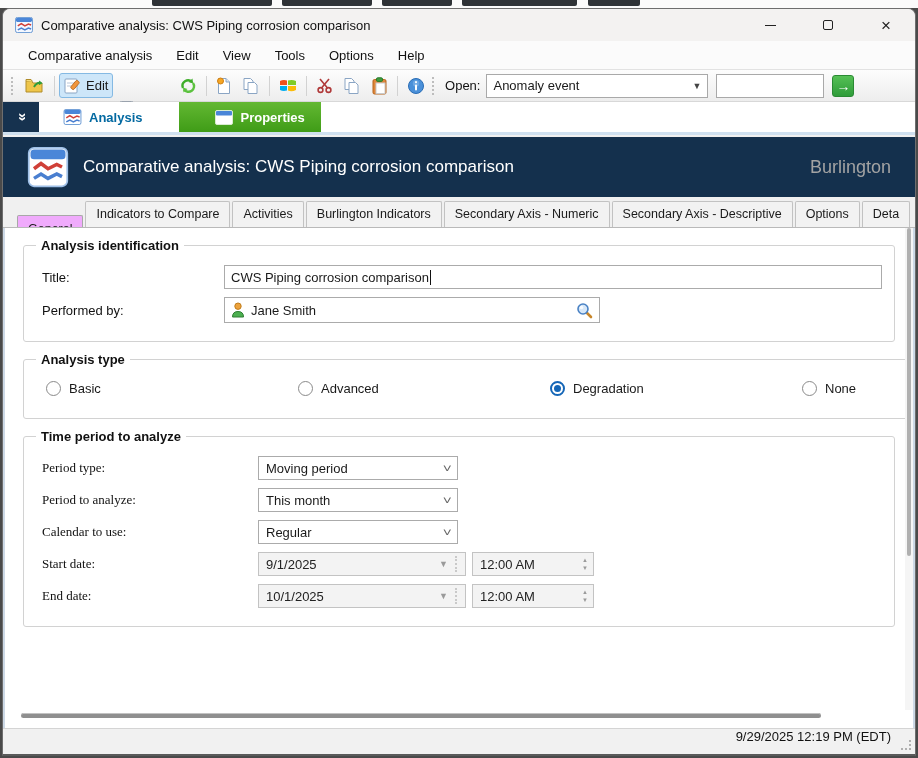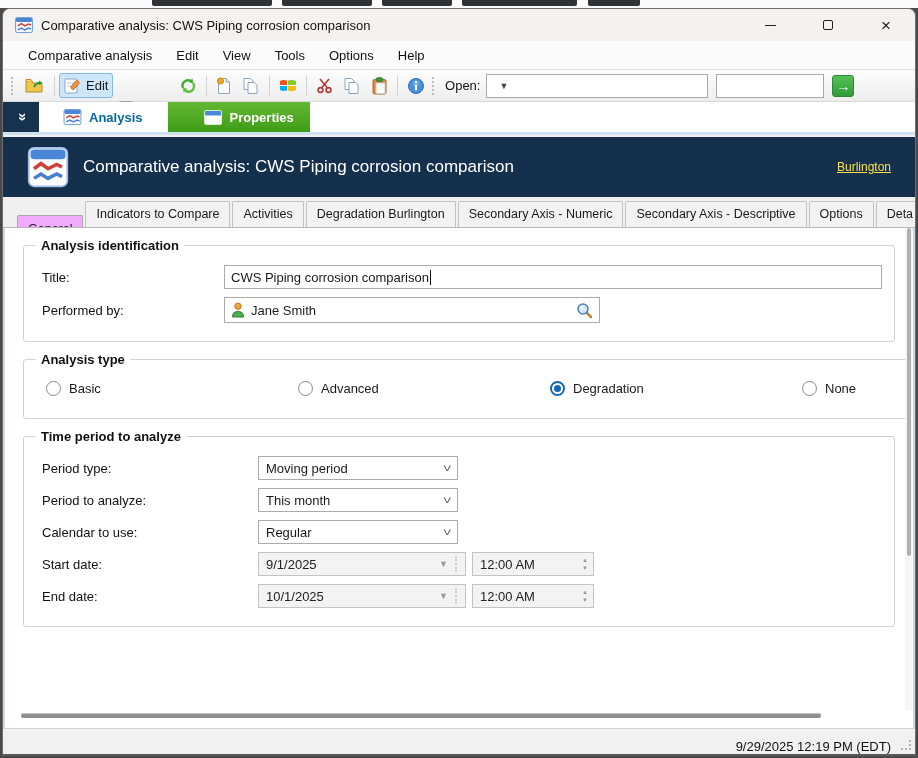--- a/index.html
+++ b/index.html
@@ -42,42 +42,42 @@
   .open-combo { width:222px; }
   .tb-input { width:108px; height:24px; background:#fff; border:1px solid #a9a9a9; margin-left:8px; }
   .go-btn { width:22px; height:22px; margin-left:8px; background:linear-gradient(#55c055,#2f9c3a); border:1px solid #2a8a33; border-radius:3px; color:#fff; font-weight:bold; display:flex; align-items:center; justify-content:center; font-size:14px; }
 
   
   .viewtabs { height:33px; background:#fff; display:flex; align-items:stretch; border-bottom:3px solid #cfe0ef; flex:0 0 auto; }
   .collapse-btn { width:36px; background:#16324f; color:#fff; display:flex; align-items:center; justify-content:center; }
   .collapse-btn .dbl { display:inline-block; transform:rotate(-90deg); font-size:15px; font-weight:bold; letter-spacing:-1px; }
   .vtab { display:flex; align-items:center; gap:7px; padding:0 16px; font-weight:bold; }
   .vtab.analysis { color:#0369a1; background:#fff; margin-left:8px; }
-  .vtab.properties { background:linear-gradient(#63b832,#3f9c17); color:#fff; margin-left:10px;padding-left:36px; }
+  .vtab.properties { background:linear-gradient(#63b832,#3f9c17); color:#fff; margin-left:21px;padding-left:36px; }
 
   
   .banner { height:60px; margin-top:2px; background:#14304d; display:flex; align-items:center; padding:0 24px; flex:0 0 auto; }
   .banner-icon { width:42px; height:42px; margin-right:14px; }
   .banner-text { display:flex; flex-direction:column; gap:3px; }
   .banner-title { color:#fff; font-size:17px; }
   .banner-sub { color:#e8eef5; font-size:13px; }
-  .banner-loc { margin-left:auto; color:#fde047; font-size:12px;text-decoration:underline; }
+  .banner-loc { margin-left:auto; color:#a3a3a3; font-size:18px; }
 
   
   .tabstrip { height:27px; margin-top:4px; display:flex; align-items:flex-end; padding-left:14px; border-bottom:1px solid #b9b9b9; background:#f0f0f0; flex:0 0 auto; overflow:hidden; white-space:nowrap; }
   .tab { padding:5px 10px 6px; border:1px solid #c2c2c2; border-bottom:none; background:#f2f2f2; font-size:12.5px; margin-right:2px; border-radius:2px 2px 0 0; }
   .tab.active { background:#f0abfc; position:relative; top:15px; padding-top:6px; font-weight:400; border-color:#a8a8a8; }
 
   
   .content { flex:1 1 auto; background:#fff; position:relative; border-left:2px solid #cdd9e6; border-right:2px solid #cdd9e6; overflow:hidden; }
   fieldset { border:1px solid #d2d2d2; border-radius:3px; margin:10px 18px 0; padding:4px 10px 10px; }
   fieldset legend { font-weight:bold; font-size:13px; padding:0 5px; margin-left:2px; color:#111; }
   .frow { display:flex; align-items:center; margin:8px 0 8px 8px; }
   .flabel { width:182px; flex:0 0 auto; color:#111; }
-  .tp .flabel { width:216px; }
+  .tp .flabel { width:216px;font-family:Liberation Serif, serif; }
   .text-input { height:24px; background:#fff; border:1px solid #ababab; display:flex; align-items:center; padding:0 6px; }
   .title-input { flex:1; margin-right:2px; }
   .caret { display:inline-block; width:1px; height:15px; background:#111; margin-left:1px; }
   .person-input { width:376px; height:26px; justify-content:flex-start; gap:6px; }
   .person-input .spacer { flex:1; }
   .radio-row { display:flex; margin:10px 0 12px 12px; }
   .radio-opt { display:flex; align-items:center; gap:8px; width:252px; }
   .radio { width:15px; height:15px; border:1px solid #8a8a8a; border-radius:50%; background:#fff; position:relative; flex:0 0 auto; }
   .radio.selected { border:2px solid #1566b7; }
   .radio.selected::after { content:""; position:absolute; left:50%; top:50%; width:7px; height:7px; margin:-3.5px 0 0 -3.5px; border-radius:50%; background:#1566b7; }
@@ -93,21 +93,21 @@
   .spin { display:flex; flex-direction:column; justify-content:center; gap:2px; padding:0 3px; }
   .spin span { font-size:6px; color:#9a9a9a; line-height:1; }
 
   
   .h-scroll { position:absolute; left:0; right:10px; bottom:8px; height:7px; }
   .h-thumb { position:absolute; left:16px; width:800px; height:5px; background:#8f8f8f; border-radius:3px; box-shadow:inset 0 1px 0 #c2c2c2; }
   .v-scroll { position:absolute; top:0; bottom:18px; right:0; width:8px; background:#f5f5f5; }
   .v-thumb { position:absolute; top:0; height:68%; left:2px; width:4px; background:#b0b0b0; border-radius:2px; }
 
   
-  .statusbar { height:26px; background:#f1f1f1; border-top:1px solid #d4d4d4; display:flex; align-items:flex-end; justify-content:flex-end; padding-right:24px; flex:0 0 auto; position:relative; }
+  .statusbar { height:26px; background:#f1f1f1; border-top:1px solid #d4d4d4; display:flex; align-items:flex-start; justify-content:flex-end; padding-right:24px; flex:0 0 auto; position:relative; }
   .status-time { font-size:13px; color:#111; }
   .resize-grip { position:absolute; right:4px; bottom:4px; width:10px; height:10px; }
   .resize-grip i { position:absolute; width:2px; height:2px; background:#9a9a9a; border-radius:50%; }
   .resize-grip i:nth-child(1){ right:0; bottom:0; } .resize-grip i:nth-child(2){ right:4px; bottom:0; }
   .resize-grip i:nth-child(3){ right:0; bottom:4px; } .resize-grip i:nth-child(4){ right:8px; bottom:0; }
   .resize-grip i:nth-child(5){ right:0; bottom:8px; }
 
   .icon { display:inline-flex; align-items:center; justify-content:center; }
 </style>
 </head>
@@ -263,20 +263,21 @@
           <circle cx="9" cy="9" r="7.5" fill="#4a90d9" stroke="#2a6db5"></circle>
           <circle cx="9" cy="6.5" r="3.2" fill="#7fb4e8" opacity="0.65"></circle>
           <rect x="8" y="4" width="2" height="2.2" rx="1" fill="#fff"></rect>
           <rect x="8" y="7.4" width="2" height="6" rx="1" fill="#fff"></rect>
         </svg>
       </span>
     </span>
     <span class="grip"></span>
     <span class="open-label">Open:</span>
     <div class="combo open-combo">
+      <span class="val">Anomaly event</span>
       <span class="arrow">▼</span>
     </div>
     <div class="tb-input"></div>
     <div class="go-btn">
         <span>→</span>
       </div>
   </div>
 
   <div class="viewtabs">
     <div class="collapse-btn">
@@ -316,21 +317,21 @@
     <div class="banner-text">
       <span class="banner-title">Comparative analysis: CWS Piping corrosion comparison</span>
     </div>
     <span class="banner-loc">Burlington</span>
   </div>
 
   <div class="tabstrip">
     <span class="tab active">General</span>
     <span class="tab">Indicators to Compare</span>
     <span class="tab">Activities</span>
-    <span class="tab">Degradation Burlington</span>
+    <span class="tab">Burlington Indicators</span>
     <span class="tab">Secondary Axis - Numeric</span>
     <span class="tab">Secondary Axis - Descriptive</span>
     <span class="tab">Options</span>
     <span class="tab">Deta</span>
   </div>
 
   <div class="content">
 
     <fieldset>
       <legend>Analysis identification</legend>

